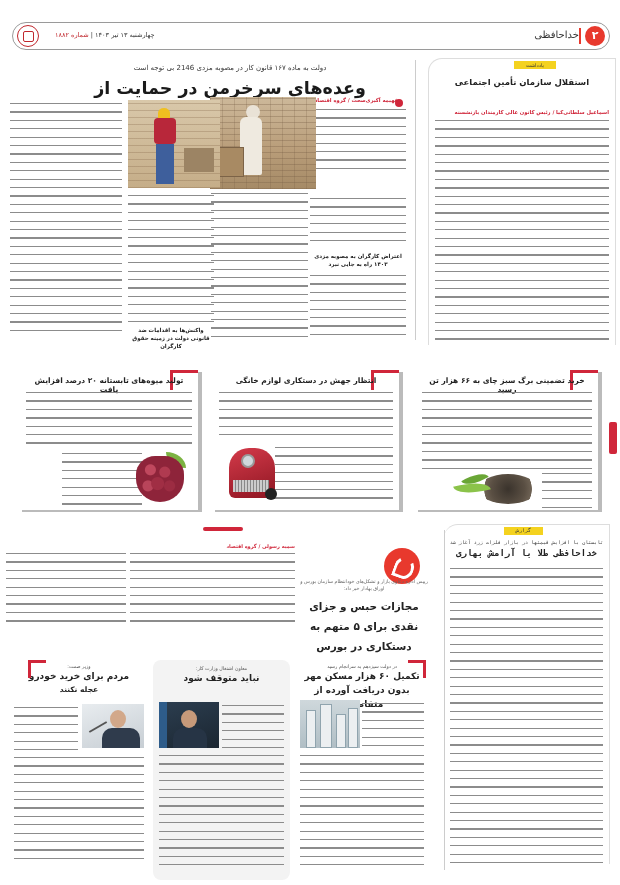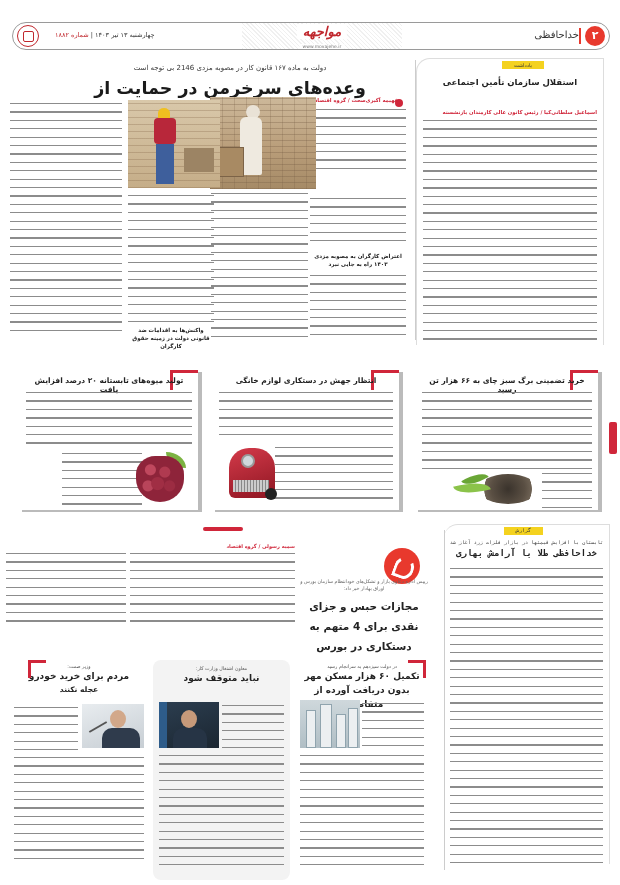--- a/index.html
+++ b/index.html
@@ -19,21 +19,21 @@
   .logo-url { position: absolute; left: 50%; bottom: 0; transform: translateX(-50%); font-size: 4.5px; color: #777; direction: ltr; background:#fff; padding:0 3px; }
   .date-line { position: absolute; left: 42px; top: 8px; font-size: 6.5px; color: #333; }
   .date-line .issue { color: #c0272d; }
   .seal { position: absolute; left: 4px; top: 2px; width: 22px; height: 22px; border: 1.5px solid #c0272d; border-radius: 50%; }
   .seal::after { content: ""; position: absolute; left: 5px; top: 5px; width: 9px; height: 9px; border: 1.5px solid #c0272d; border-radius: 2px; }
   .tag { display: inline-block; background: #f4d21f; color: #333; font-size: 5px; padding: 0 12px; height: 8px; line-height: 8px; }
   .lines { background: repeating-linear-gradient(180deg, transparent 0 3px, #8c8c8c 3px 4.3px, transparent 4.3px 8.4px); }
   .photo { position: absolute; overflow: hidden; }
 
   
-  .side-box { position: absolute; right: 16px; top: 58px; width: 188px; height: 287px; border: 1px solid #ddd; border-radius: 14px 0 0 0; border-bottom: none; }
+  .side-box { position: absolute; right: 4px; top: 58px; width: 188px; height: 287px; border: 1px solid #ddd; border-radius: 14px 0 0 0; border-bottom: none; }
   .side-box .tag { position: absolute; top: 2px; left: 85px; }
   .side-title { position: absolute; top: 16px; left: 0; right: 0; text-align: center; font-size: 8.5px; font-weight: bold; line-height: 15px; color: #222; }
   .side-lead { position: absolute; top: 50px; right: 6px; font-size: 5.2px; color: #d0263a; font-weight: bold; }
   .side-body { position: absolute; top: 58px; right: 6px; left: 6px; height: 226px; }
 
   
   .kicker { position: absolute; top: 64px; left: 90px; width: 280px; text-align: center; font-size: 7px; color: #333; }
   .headline { position: absolute; top: 78px; left: 60px; width: 340px; text-align: center; font-size: 17.5px; font-weight: bold; color: #1a1a1a; }
   .rule-v { position: absolute; width: 1px; background: #ccc; }
 
@@ -75,24 +75,20 @@
 
   .grid-hatch { background: repeating-linear-gradient(45deg, #f0f0f0 0 1px, transparent 1px 3px); }
 </style>
 </head>
 <body>
 
 <div class="masthead">
   <div class="page-no">۲</div>
   <div class="section-mark"></div>
   <div class="section-name">خداحافظی</div>
-  <div class="logo-block grid-hatch">
-    <span class="logo-text">مواجهه</span>
-    <span class="logo-url">www.movajehe.ir</span>
-  </div>
   <div class="date-line">
     <span>چهارشنبه ۱۳ تیر ۱۴۰۳</span><span> | </span><span class="issue">شماره ۱۸۸۲</span>
   </div>
   <div class="seal"></div>
 </div>
 
 <div class="side-box">
   <span class="tag">یادداشت</span>
   <div class="side-title">
     <div>استقلال سازمان تأمین اجتماعی</div>
@@ -177,21 +173,21 @@
   <span class="tag">گزارش</span>
   <div class="gold-kicker">تابستان با افزایش قیمتها در بازار فلزات زرد آغاز شد</div>
   <div class="gold-title">خداحافظی طلا با آرامش بهاری</div>
   <div class="gold-body lines"></div>
 </div>
 <div class="rule-v" style="left:444px;top:530px;height:340px;"></div>
 
 <div class="red-bar"></div>
 <div class="bourse-icon"></div>
 <div class="bourse-kicker">رییس اداره دعاوی بازار و تشکل‌های خودانتظام سازمان بورس و اوراق بهادار خبر داد:</div>
-<div class="bourse-title">مجازات حبس و جزای نقدی برای 4 متهم به دستکاری در بورس</div>
+<div class="bourse-title">مجازات حبس و جزای نقدی برای ۵ متهم به دستکاری در بورس</div>
 <div class="bourse-lead">سمیه رسولی / گروه اقتصاد</div>
 <div class="bourse-body lines"></div>
 <div class="bourse-body2 lines"></div>
 
 <div class="bottom-article" style="left:296px;width:132px;">
   <div style="position:absolute;top:0;right:2px;width:18px;height:18px;border-top:3px solid #d0263a;border-right:3px solid #d0263a;"></div>
   <div class="b-kicker" style="margin-top:4px;">در دولت سیزدهم به سرانجام رسید</div>
   <div class="b-title">تکمیل ۶۰ هزار مسکن مهر</div>
   <div class="b-title">بدون دریافت آورده از متقاضیان</div>
   <div class="photo" style="left:4px;top:40px;width:60px;height:48px;background:linear-gradient(180deg,#cfd8dc 0%,#b0bec5 100%);">

